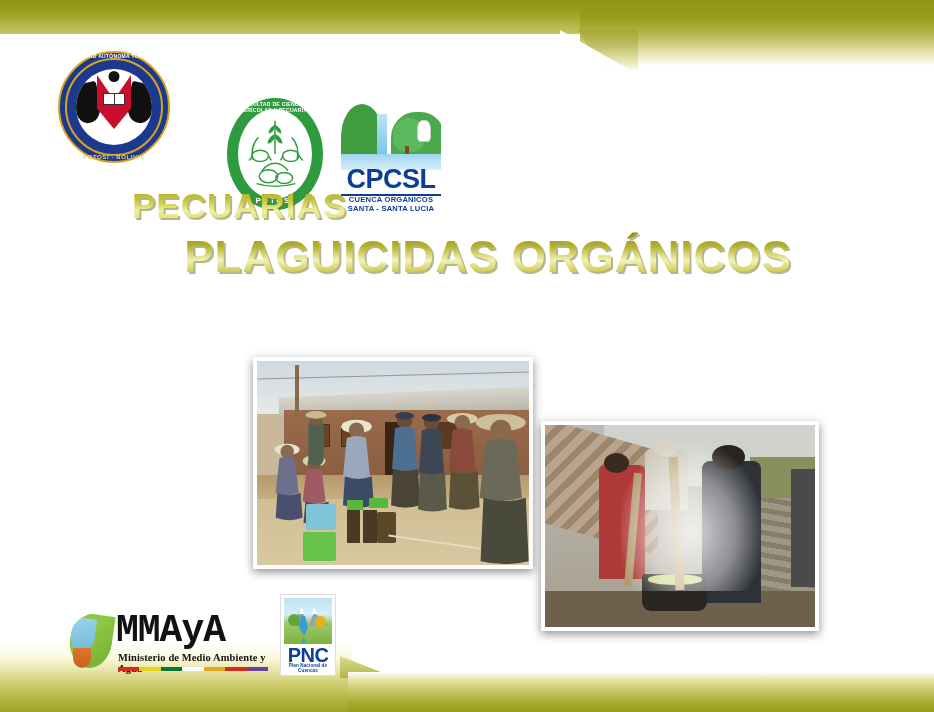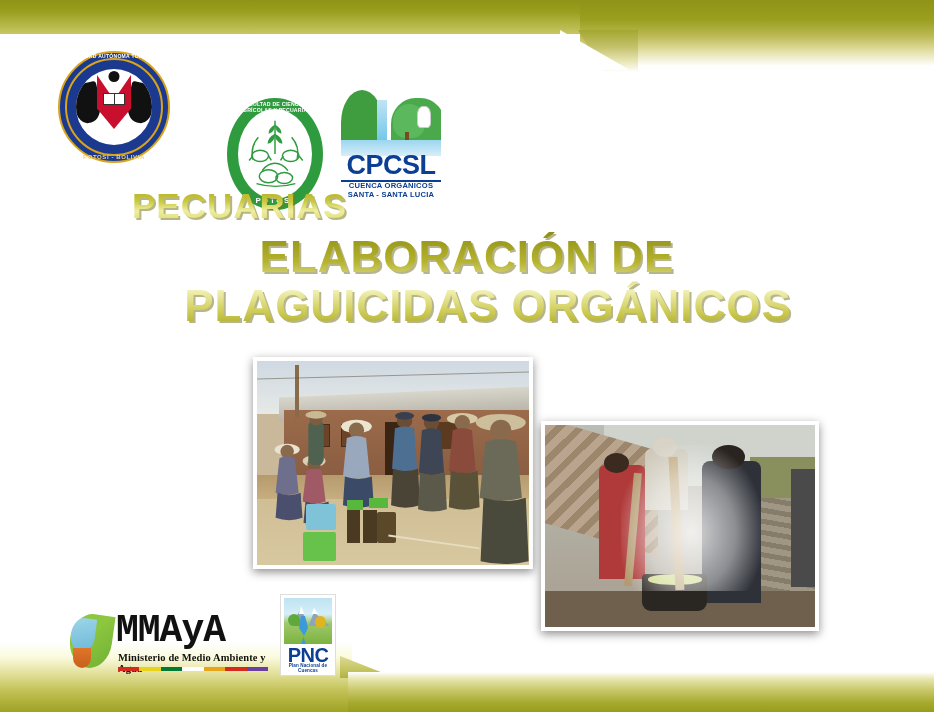--- a/index.html
+++ b/index.html
@@ -122,21 +122,21 @@
   .fac-txt-top{
     position:absolute;left:0;right:0;top:3px;text-align:center;
     color:#ffffff;font-size:5.2px;font-weight:bold;letter-spacing:.2px;
   }
   .fac-txt-bot{
     position:absolute;left:0;right:0;bottom:5px;text-align:center;
     color:#ffffff;font-size:8px;font-weight:bold;letter-spacing:1.5px;
   }
 
   
-  .logo-cpcsl{position:absolute;left:280px;top:34px;width:112px;height:116px;}
+  .logo-cpcsl{position:absolute;left:280px;top:48px;width:112px;height:116px;}
   .cp-scene{
     position:absolute;left:6px;top:0;width:100px;height:74px;
     overflow:hidden;
   }
   .cp-hillL{
     position:absolute;left:0;top:8px;width:42px;height:66px;
     background:#3f9c3f;border-radius:50% 50% 0 0;
   }
   .cp-hillR{
     position:absolute;right:-4px;top:16px;width:54px;height:58px;
@@ -387,21 +387,20 @@
       <div class="cp-sub">
         <div>CUENCA ORGÁNICOS</div>
         <div>SANTA - SANTA LUCIA</div>
       </div>
     </div>
   </div>
 
   <div class="cartilla">PECUARIAS</div>
 
   <div class="main-title">
-    <span class="l1">ELABORACIÓN DE</span>
     <span class="l2">PLAGUICIDAS ORGÁNICOS</span>
   </div>
 
   <div class="photo photo-1">
     <div class="ph">
       <div class="p1-sky"></div>
       <div class="p1-roof"></div>
       <div class="p1-wall"></div>
       <div class="p1-win1"></div>
       <div class="p1-win2"></div>

